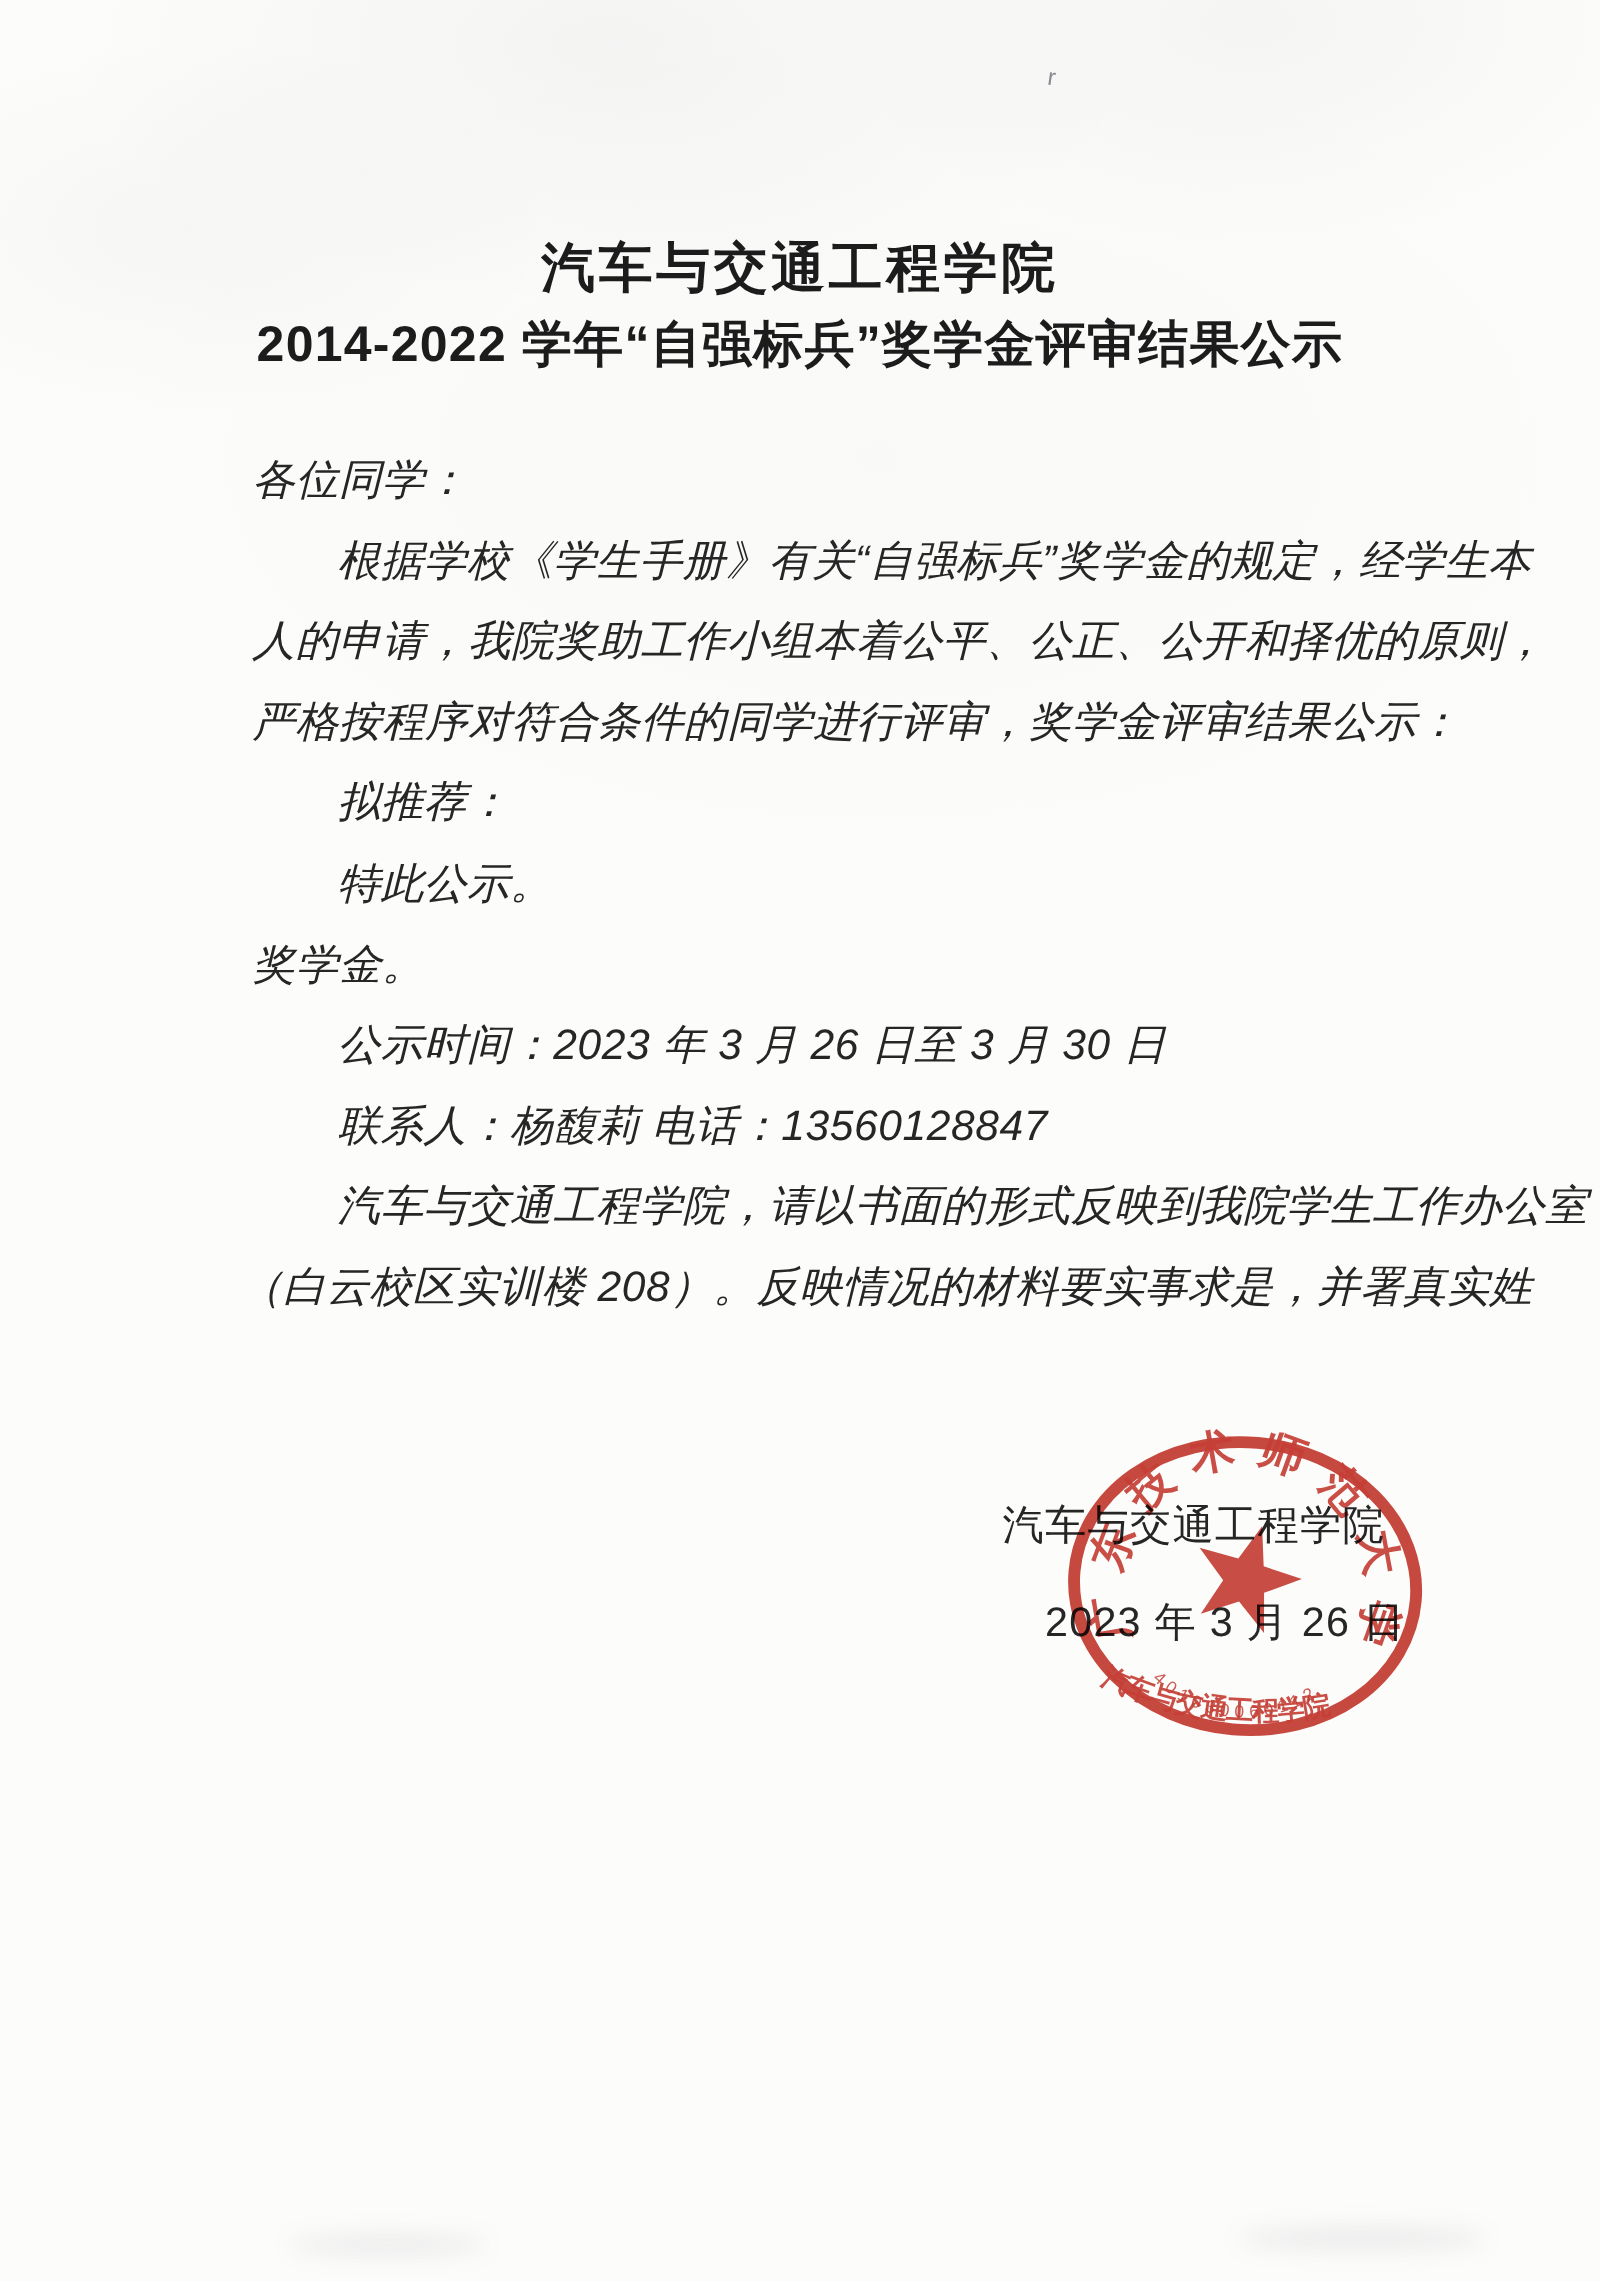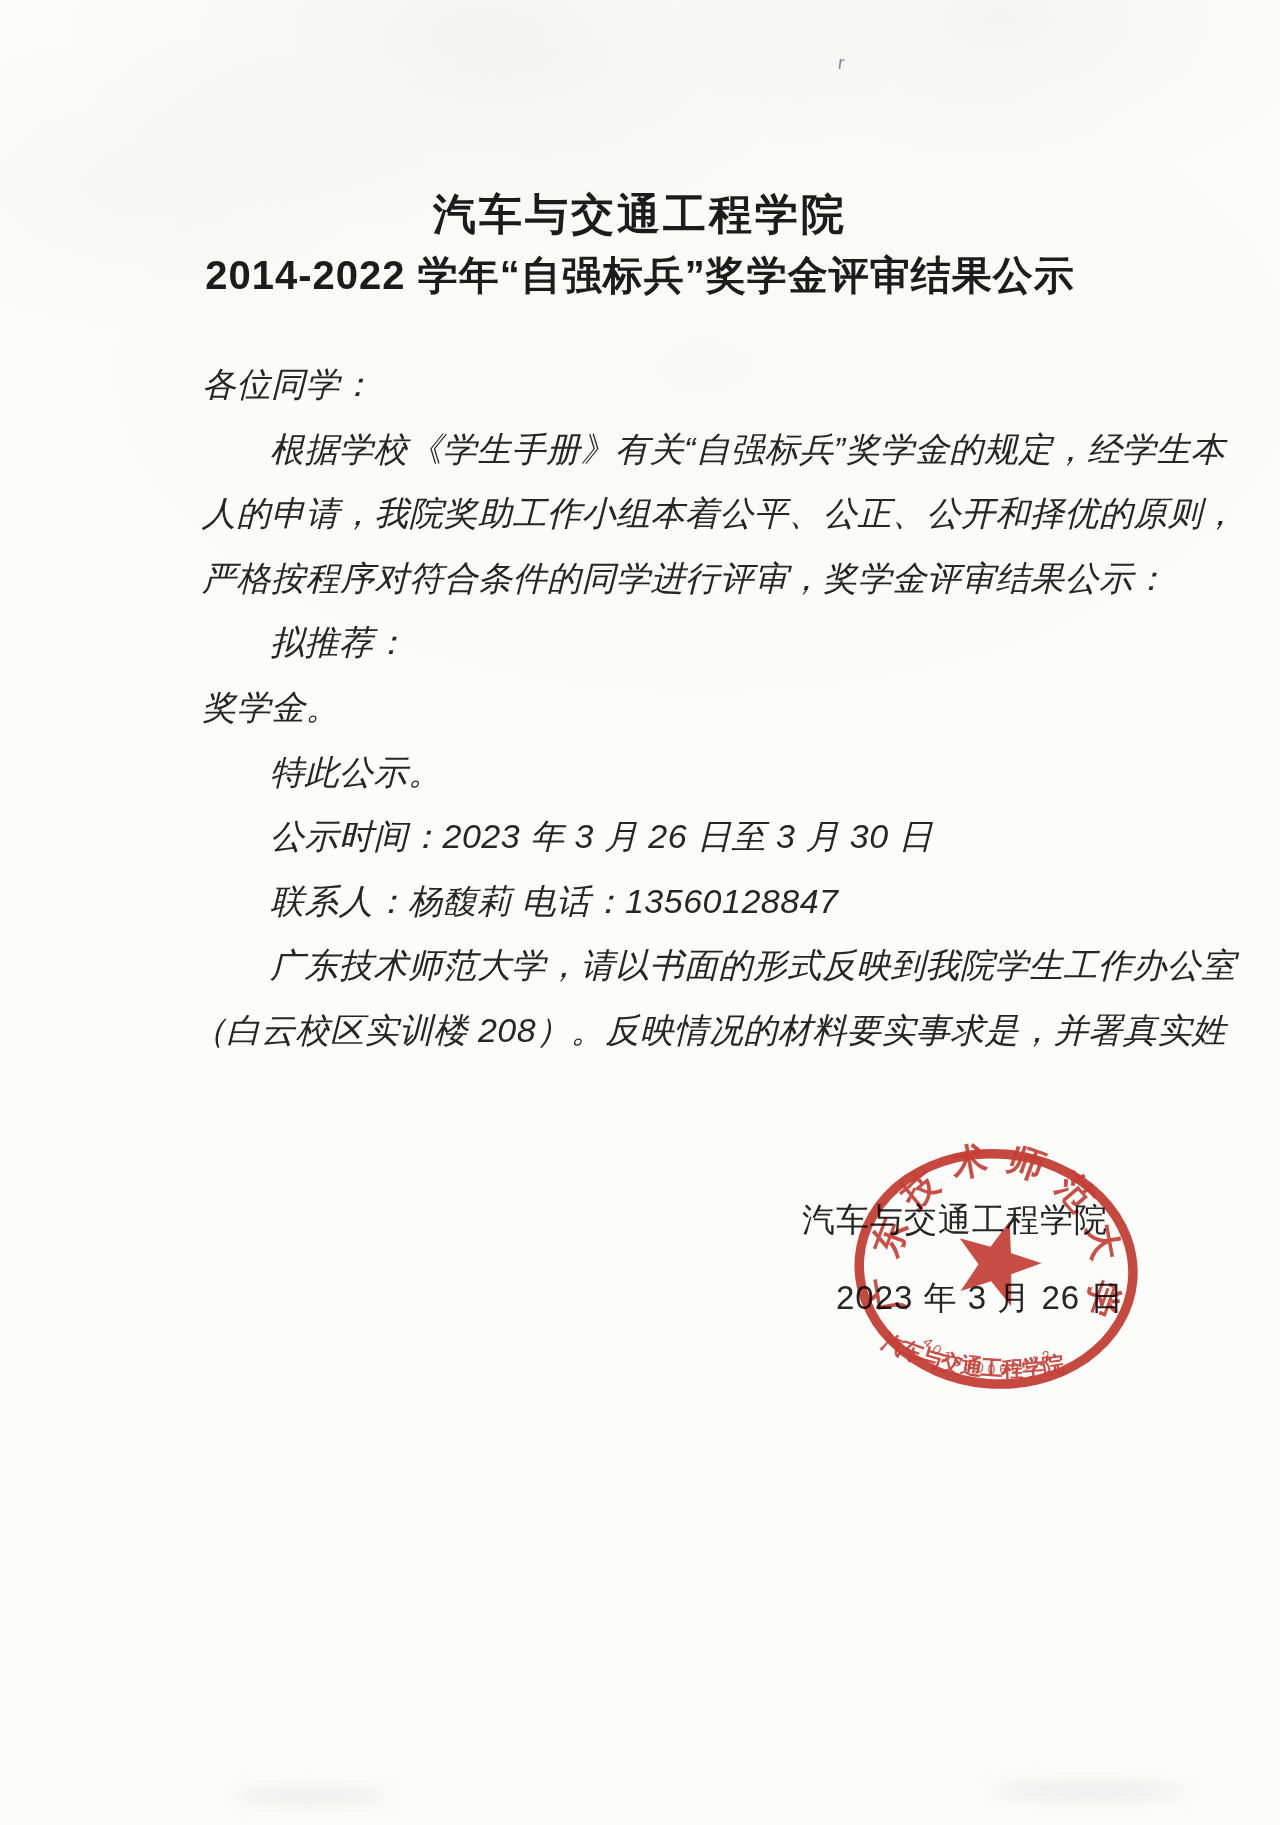--- a/index.html
+++ b/index.html
@@ -70,25 +70,25 @@
 
   <div class="title title1">汽车与交通工程学院</div>
   <div class="title title2">2014-2022 学年“自强标兵”奖学金评审结果公示</div>
 
   <div class="doc-body">
     <div class="line">各位同学：</div>
     <div class="line indent">根据学校《学生手册》有关“自强标兵”奖学金的规定，经学生本</div>
     <div class="line">人的申请，我院奖助工作小组本着公平、公正、公开和择优的原则，</div>
     <div class="line">严格按程序对符合条件的同学进行评审，奖学金评审结果公示：</div>
     <div class="line indent">拟推荐：</div>
+    <div class="line indent">特此公示。</div>
     <div class="line">奖学金。</div>
-    <div class="line indent">特此公示。</div>
     <div class="line indent">公示时间：2023 年 3 月 26 日至 3 月 30 日</div>
     <div class="line indent">联系人：杨馥莉  电话：13560128847</div>
-    <div class="line indent">广东技术师范大学，请以书面的形式反映到我院学生工作办公室</div>
+    <div class="line indent">汽车与交通工程学院，请以书面的形式反映到我院学生工作办公室</div>
     <div class="line hang">（白云校区实训楼 208）。反映情况的材料要实事求是，并署真实姓</div>
   </div>
 
   <div class="signature">汽车与交通工程学院</div>
   <div class="sig-date">2023 年 3 月 26 日</div>
 
   <svg class="stamp" viewBox="0 0 294 252" xmlns="http://www.w3.org/2000/svg" xmlns:xlink="http://www.w3.org/1999/xlink">
     <defs>
       <path id="arcTop" d="M 76.7 194.3 A 98 98 0 1 1 215.3 194.3" fill="none"></path>
       <path id="arcOrg" d="M 36 212 A 290 290 0 0 0 224 220" fill="none"></path>

